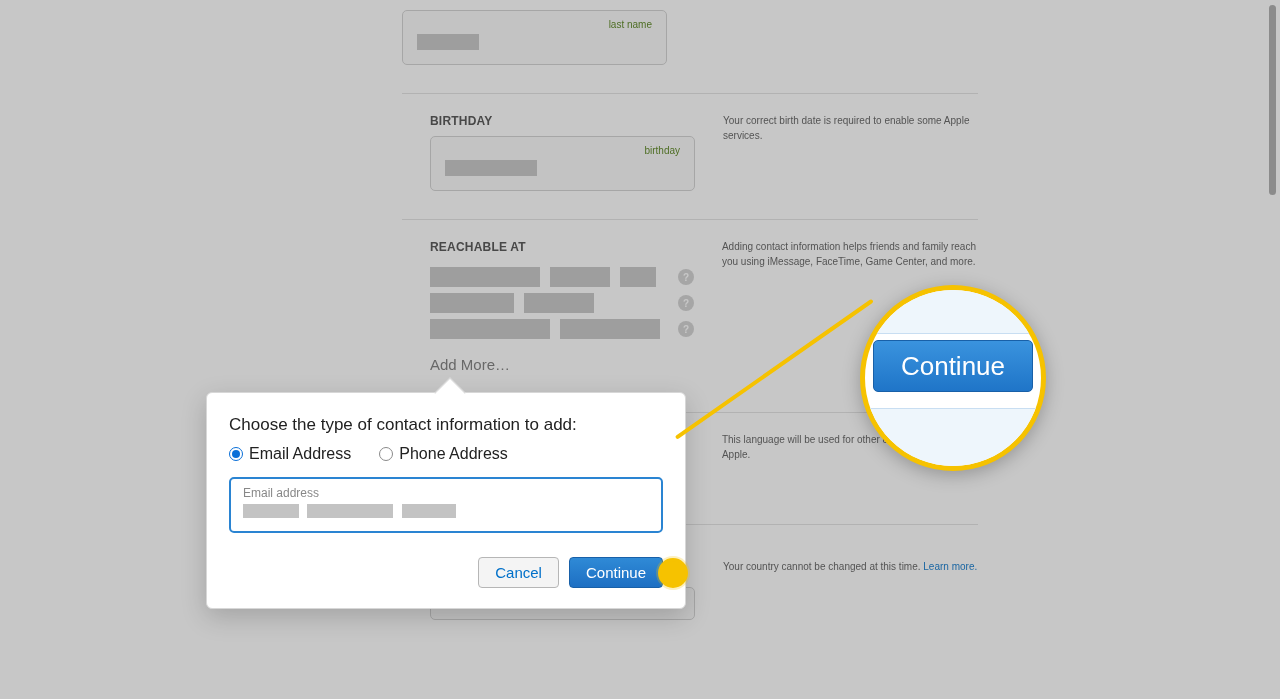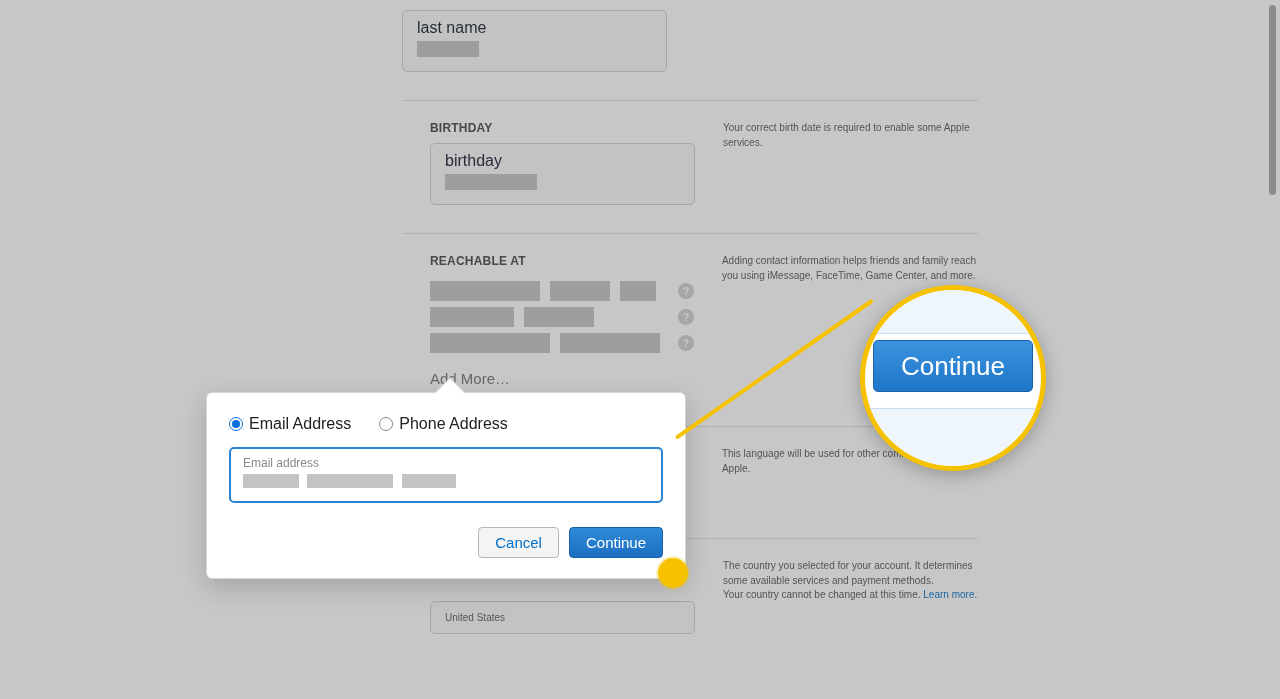--- a/index.html
+++ b/index.html
@@ -23,21 +23,21 @@
 .right-col { width: 260px; color: #555; font-size: 10px; line-height: 1.45; }
 .field-label { font-size: 12px; font-weight: 600; color: #444; margin-bottom: 8px; letter-spacing: 0.2px; }
 .input-box {
   width: 265px;
   border: 1px solid #cfcfcf;
   border-radius: 5px;
   background: #fafafa;
   padding: 8px 14px 10px 14px;
   margin-bottom: 28px;
 }
-.input-small-label { font-size: 16px; color: #0f172a; margin-bottom: 4px; }
+.input-small-label { font-size: 10px; color: #4d7c0f; margin-bottom: 4px; text-align: right; }
 .redact { background: #c3c3c3; height: 16px; display: inline-block; }
 .reachable-list { margin-top: 10px; }
 .reachable-line { display: flex; align-items: center; gap: 10px; height: 26px; }
 .reachable-bar { height: 20px; background: #c3c3c3; }
 .help-dot {
   width: 16px; height: 16px; border-radius: 50%;
   background: #cfcfcf; color: #fff; font-size: 10px; font-weight: 700;
   display: flex; align-items: center; justify-content: center;
   margin-left: auto;
 }
@@ -218,33 +218,34 @@
 
   <div class="section" style="margin-top:62px;">
     <div class="section-row">
       <div class="left-col">
         <div style="height:34px;"></div>
         <div class="country-input">
           <span>United States</span>
         </div>
       </div>
       <div class="right-col">
-        <span>The country you selected for your account. It determines some available services and payment methods.</span><br>
+        <br>
         <span>Your country cannot be changed at this time. </span><span class="learn-more">Learn more.</span>
       </div>
     </div>
   </div>
 
   <div class="scrollbar"></div>
 </div>
 
 <div class="dim-overlay"></div>
 
 <div class="popover">
   <div class="popover-arrow"></div>
+  <div class="popover-title">Choose the type of contact information to add:</div>
   <div class="radio-row">
     <div class="radio-opt">
       <span class="radio-dot on"></span>
       <span>Email Address</span>
     </div>
     <div class="radio-opt">
       <span class="radio-dot"></span>
       <span>Phone Address</span>
     </div>
   </div>

